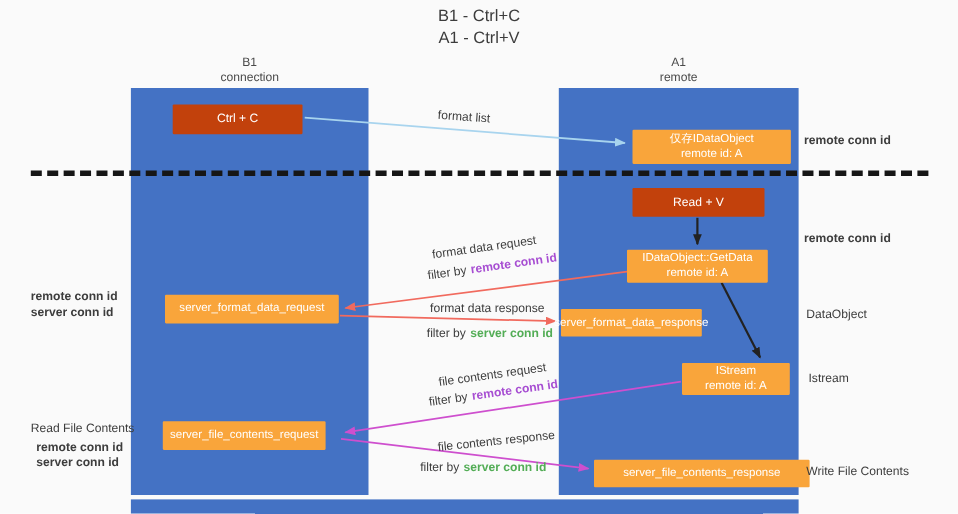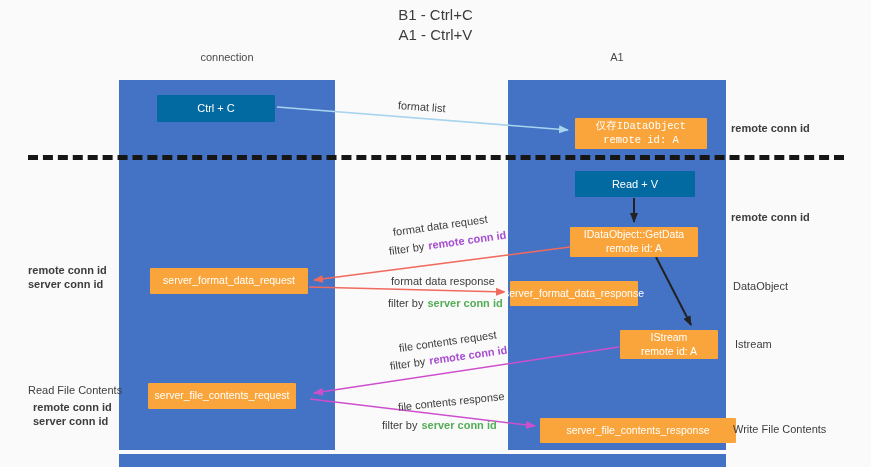--- a/index.html
+++ b/index.html
@@ -14,21 +14,21 @@
                  color:#4a4a4a; line-height:1.3; }
   .lane { position:absolute; top:80px; height:370px; background:#4472c4; }
   #lane-left  { left:119px; width:216px; }
   #lane-right { left:508px; width:218px; }
   .bottom-bar { position:absolute; left:119px; top:454px; width:607px; height:13px; background:#4472c4; }
   .dashed { position:absolute; left:28px; top:155px; width:816px; height:0;
             border-top:5px dashed #161616; }
   .box { position:absolute; display:flex; flex-direction:column; align-items:center;
          justify-content:center; color:#fff; text-align:center; font-size:10.5px;
          line-height:1.3; border-radius:1px; }
-  .green  { background:#0369a1; }
+  .green  { background:#c2410c; }
   .orange { background:#f9a53b; }
   .lbl  { position:absolute; font-size:11px; color:#3d3d3d; white-space:nowrap; }
   .tilt  { transform:rotate(-8deg); transform-origin:left center; }
   .tilt4 { transform:rotate(4deg);  transform-origin:left center; }
   .tilt6 { transform:rotate(-6deg); transform-origin:left center; }
   .purple   { color:#a74ed2; font-weight:bold; }
   .greentxt { color:#53ad56; font-weight:bold; }
   .gap { margin-left:4px; }
   .side { position:absolute; font-size:11px; color:#3d3d3d; white-space:nowrap; }
   svg.arrows { position:absolute; left:0; top:0; pointer-events:none; }
@@ -37,24 +37,26 @@
 <body>
 
 <div class="canvas">
 
   <div class="title">
     <div>B1 - Ctrl+C</div>
     <div>A1 - Ctrl+V</div>
   </div>
 
   <div class="lane-header" style="left:119px; width:216px;">
+    <div>B1</div>
     <div>connection</div>
   </div>
   <div class="lane-header" style="left:508px; width:218px;">
     <div>A1</div>
+    <div>remote</div>
   </div>
 
   <div class="lane" id="lane-left"></div>
   <div class="lane" id="lane-right"></div>
   <div class="bottom-bar"></div>
 
   <div class="dashed"></div>
 
   <svg class="arrows" width="871" height="467">
     <defs>
@@ -83,21 +85,21 @@
   <div class="box green" style="left:157px; top:95px; width:118px; height:27px; font-size:11px;">
     <div>Ctrl + C</div>
   </div>
   <div class="box orange" style="left:150px; top:268px; width:158px; height:26px;">
     <div>server_format_data_request</div>
   </div>
   <div class="box orange" style="left:148px; top:383px; width:148px; height:26px;">
     <div>server_file_contents_request</div>
   </div>
 
-  <div class="box orange" style="left:575px; top:118px; width:132px; height:31px;font-family:Liberation Mono, monospace;">
+  <div class="box orange" style="left:575px; top:118px; width:144px; height:31px;">
     <div>仅存IDataObject</div>
     <div>remote id: A</div>
   </div>
   <div class="box green" style="left:575px; top:171px; width:120px; height:26px; font-size:11px;">
     <div>Read + V</div>
   </div>
   <div class="box orange" style="left:570px; top:227px; width:128px; height:30px;">
     <div>IDataObject::GetData</div>
     <div>remote id: A</div>
   </div>

